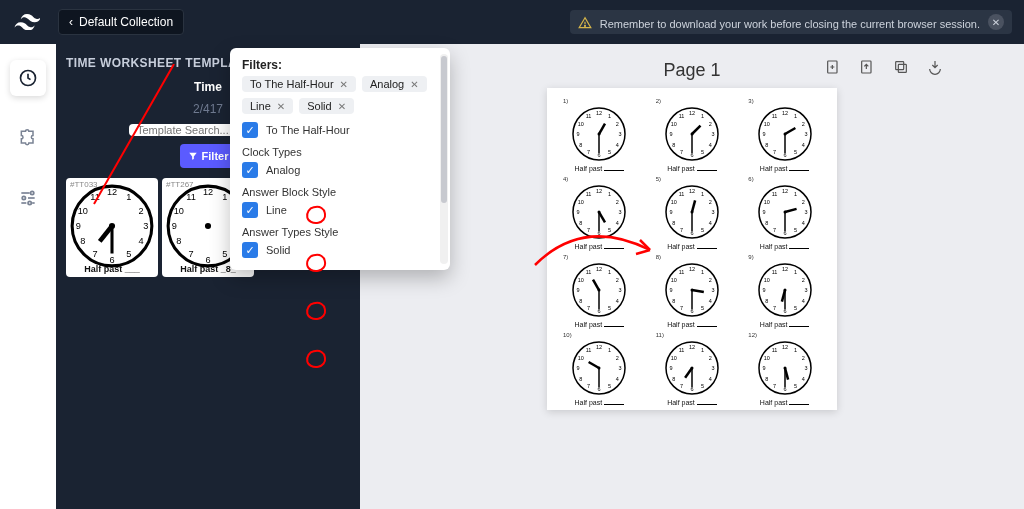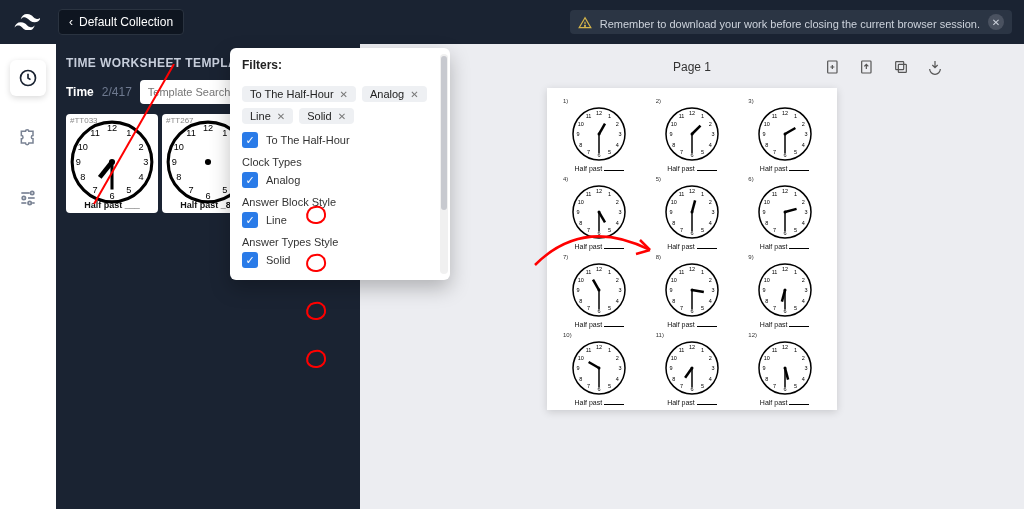--- a/index.html
+++ b/index.html
@@ -12,51 +12,51 @@
   .notice .warn { color:#d6b64a; }
   .notice .close { width:16px; height:16px; border-radius:50%; background:#4a5260; display:flex; align-items:center; justify-content:center; font-size:10px;}
 
   .main { display:flex; height:calc(100% - 44px); }
   .rail { width:56px; background:#fff; display:flex; flex-direction:column; align-items:center; padding-top:16px; gap:24px; }
   .rail-item { width:36px; height:36px; border-radius:6px; display:flex; align-items:center; justify-content:center; color:#7a8394; cursor:pointer;}
   .rail-item.active { box-shadow:0 2px 6px rgba(0,0,0,0.15); color:#1a2332; background:#fff; }
 
   .sidepanel { width:304px; background:#1a2332; padding:12px 10px; position:relative; }
   .sp-title { font-size:12px; font-weight:700; letter-spacing:.4px; color:#c7cedb; }
-  .sp-row { display:flex; align-items:center; gap:8px; margin-top:10px; }
+  .sp-row { display:flex; align-items:center; gap:8px; margin-top:10px;flex-direction:column; }
   .sp-time { font-size:12px; font-weight:700; }
   .sp-count { font-size:12px; color:#6f7a90; }
   .search { flex:1; height:24px; border-radius:4px; border:none; padding:0 8px; font-size:11px; color:#333; outline:none;}
   .filter-btn { display:flex; align-items:center; gap:4px; height:24px; background:#5b5bff; border:none; border-radius:4px; color:#fff; font-size:11px; padding:0 8px; cursor:pointer; font-weight:600;}
 
   .cards { display:flex; gap:4px; margin-top:10px; }
   .card { width:92px; background:#fff; border-radius:4px; overflow:hidden; }
   .card-head { font-size:8px; color:#888; padding:2px 4px; }
   .card-face { height:70px; display:flex; align-items:center; justify-content:center; }
   .card-caption { text-align:center; font-size:9px; font-weight:700; color:#111; padding:3px 2px; }
 
   .filters-pop { position:absolute; left:230px; top:48px; width:220px; background:#fff; color:#222; border-radius:6px; box-shadow:0 8px 20px rgba(0,0,0,0.25); padding:10px 12px 12px; z-index:10;}
-  .filters-pop .hdr { font-size:12px; font-weight:700; margin-bottom:14px; }
+  .filters-pop .hdr { font-size:12px; font-weight:700; margin-bottom:4px; }
   .chips { display:flex; flex-wrap:wrap; gap:6px; margin-bottom:6px; }
   .chip { display:flex; align-items:center; gap:6px; background:#eef0f3; border-radius:4px; padding:2px 8px; font-size:11px; }
   .chip .x { font-size:10px; color:#777; cursor:pointer;}
   .fsection { margin-top:8px; }
   .fsection h4 { font-size:11px; font-weight:500; color:#333; margin-bottom:4px; }
   .frow { display:flex; align-items:center; gap:8px; }
   .chk { width:16px; height:16px; border-radius:3px; background:#2a7be8; display:flex; align-items:center; justify-content:center; }
   .chk::after { content:"✓"; color:#fff; font-size:11px; }
   .fval { font-size:11px; color:#333; }
   .scrollbar-mock { position:absolute; right:2px; top:6px; bottom:6px; width:8px; background:#f0f0f0; border-radius:4px; }
   .scrollbar-mock .thumb { position:absolute; left:1px; top:2px; width:6px; height:70%; background:#c7c9cf; border-radius:3px; }
 
   .canvas { flex:1; background:#ecedf1; position:relative; }
   .eye-btn { position:absolute; left:14px; top:14px; width:28px; height:28px; background:#fff; border:1px solid #d6d8df; border-radius:4px; display:flex; align-items:center; justify-content:center; color:#6b7280; cursor:pointer;}
   .doc-toolbar { position:absolute; right:80px; top:14px; display:flex; gap:16px; }
   .doc-toolbar .tbtn { width:18px; height:18px; display:flex; align-items:center; justify-content:center; color:#555; cursor:pointer;}
-  .page-label { position:absolute; left:50%; top:16px; transform:translateX(-50%); font-size:12px; color:#333; }
+  .page-label { position:absolute; left:50%; top:16px; transform:translateX(-50%); font-size:18px; color:#333; }
   .page { position:absolute; left:50%; top:44px; transform:translateX(-50%); width:290px; background:#fff; box-shadow:0 2px 8px rgba(0,0,0,0.15); padding:10px 10px 4px; }
   .grid { display:grid; grid-template-columns:repeat(3, 1fr); gap:4px 8px; }
   .cell { display:flex; flex-direction:column; align-items:center; }
   .cell-label { font-size:6px; color:#333; align-self:flex-start; margin-left:6px; line-height:1; }
   .clk { width:60px; height:60px; }
   .clk svg { width:100%; height:100%; }
   .ans { font-size:7px; color:#111; margin-top:1px; }
   .ans .blank { display:inline-block; width:20px; border-bottom:1px solid #000; vertical-align:baseline; margin-left:2px;}
 
   

